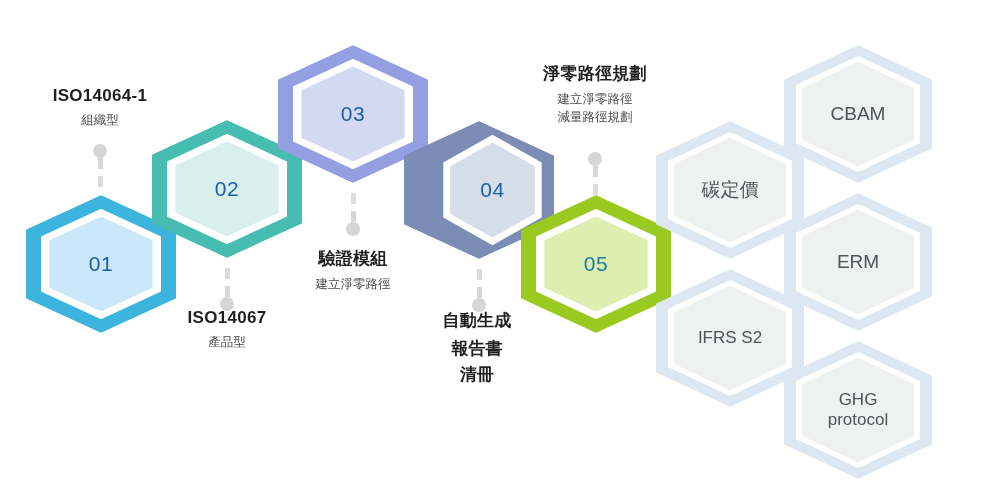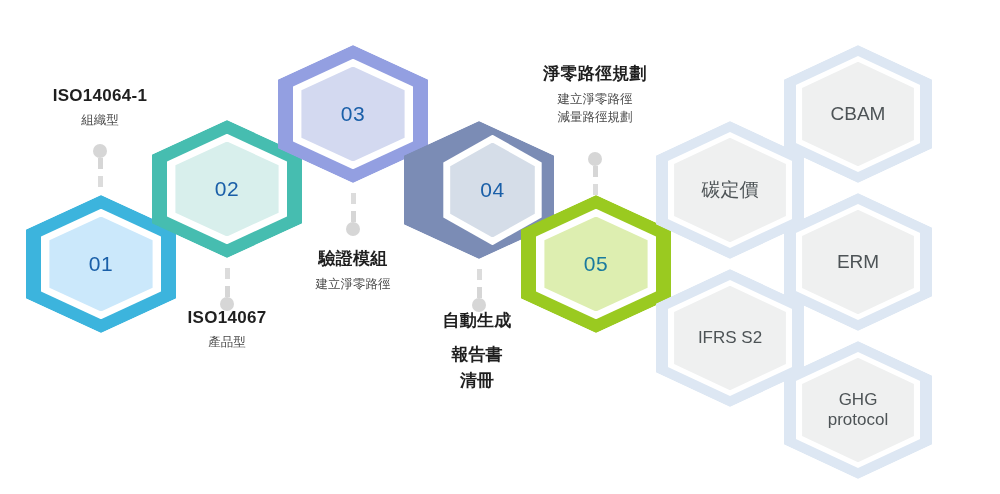--- a/index.html
+++ b/index.html
@@ -197,21 +197,21 @@
     </div>
   </div>
   <div class="pin" style="left:472px; top:269px;">
     <div class="dash"></div>
     <div class="space"></div>
     <div class="stem"></div>
     <div class="dot"></div>
   </div>
   <div class="label" style="left:409px; top:309px; width:136px;">
     <div class="title">自動生成</div>
-    <div class="sub" style="font-size:17px; font-weight:bold; color:#1f1f1f; margin-top:10px; line-height:1.5;">
+    <div class="sub" style="font-size:17px; font-weight:bold; color:#1f1f1f; margin-top:4px; line-height:1.5;">
       <span class="sub-line">報告書</span>
       <span class="sub-line">清冊</span>
     </div>
   </div>
 
   <div class="label" style="left:521px; top:62px; width:148px;">
     <div class="title">淨零路徑規劃</div>
     <div class="sub">
       <span class="sub-line">建立淨零路徑</span>
       <span class="sub-line">減量路徑規劃</span>

